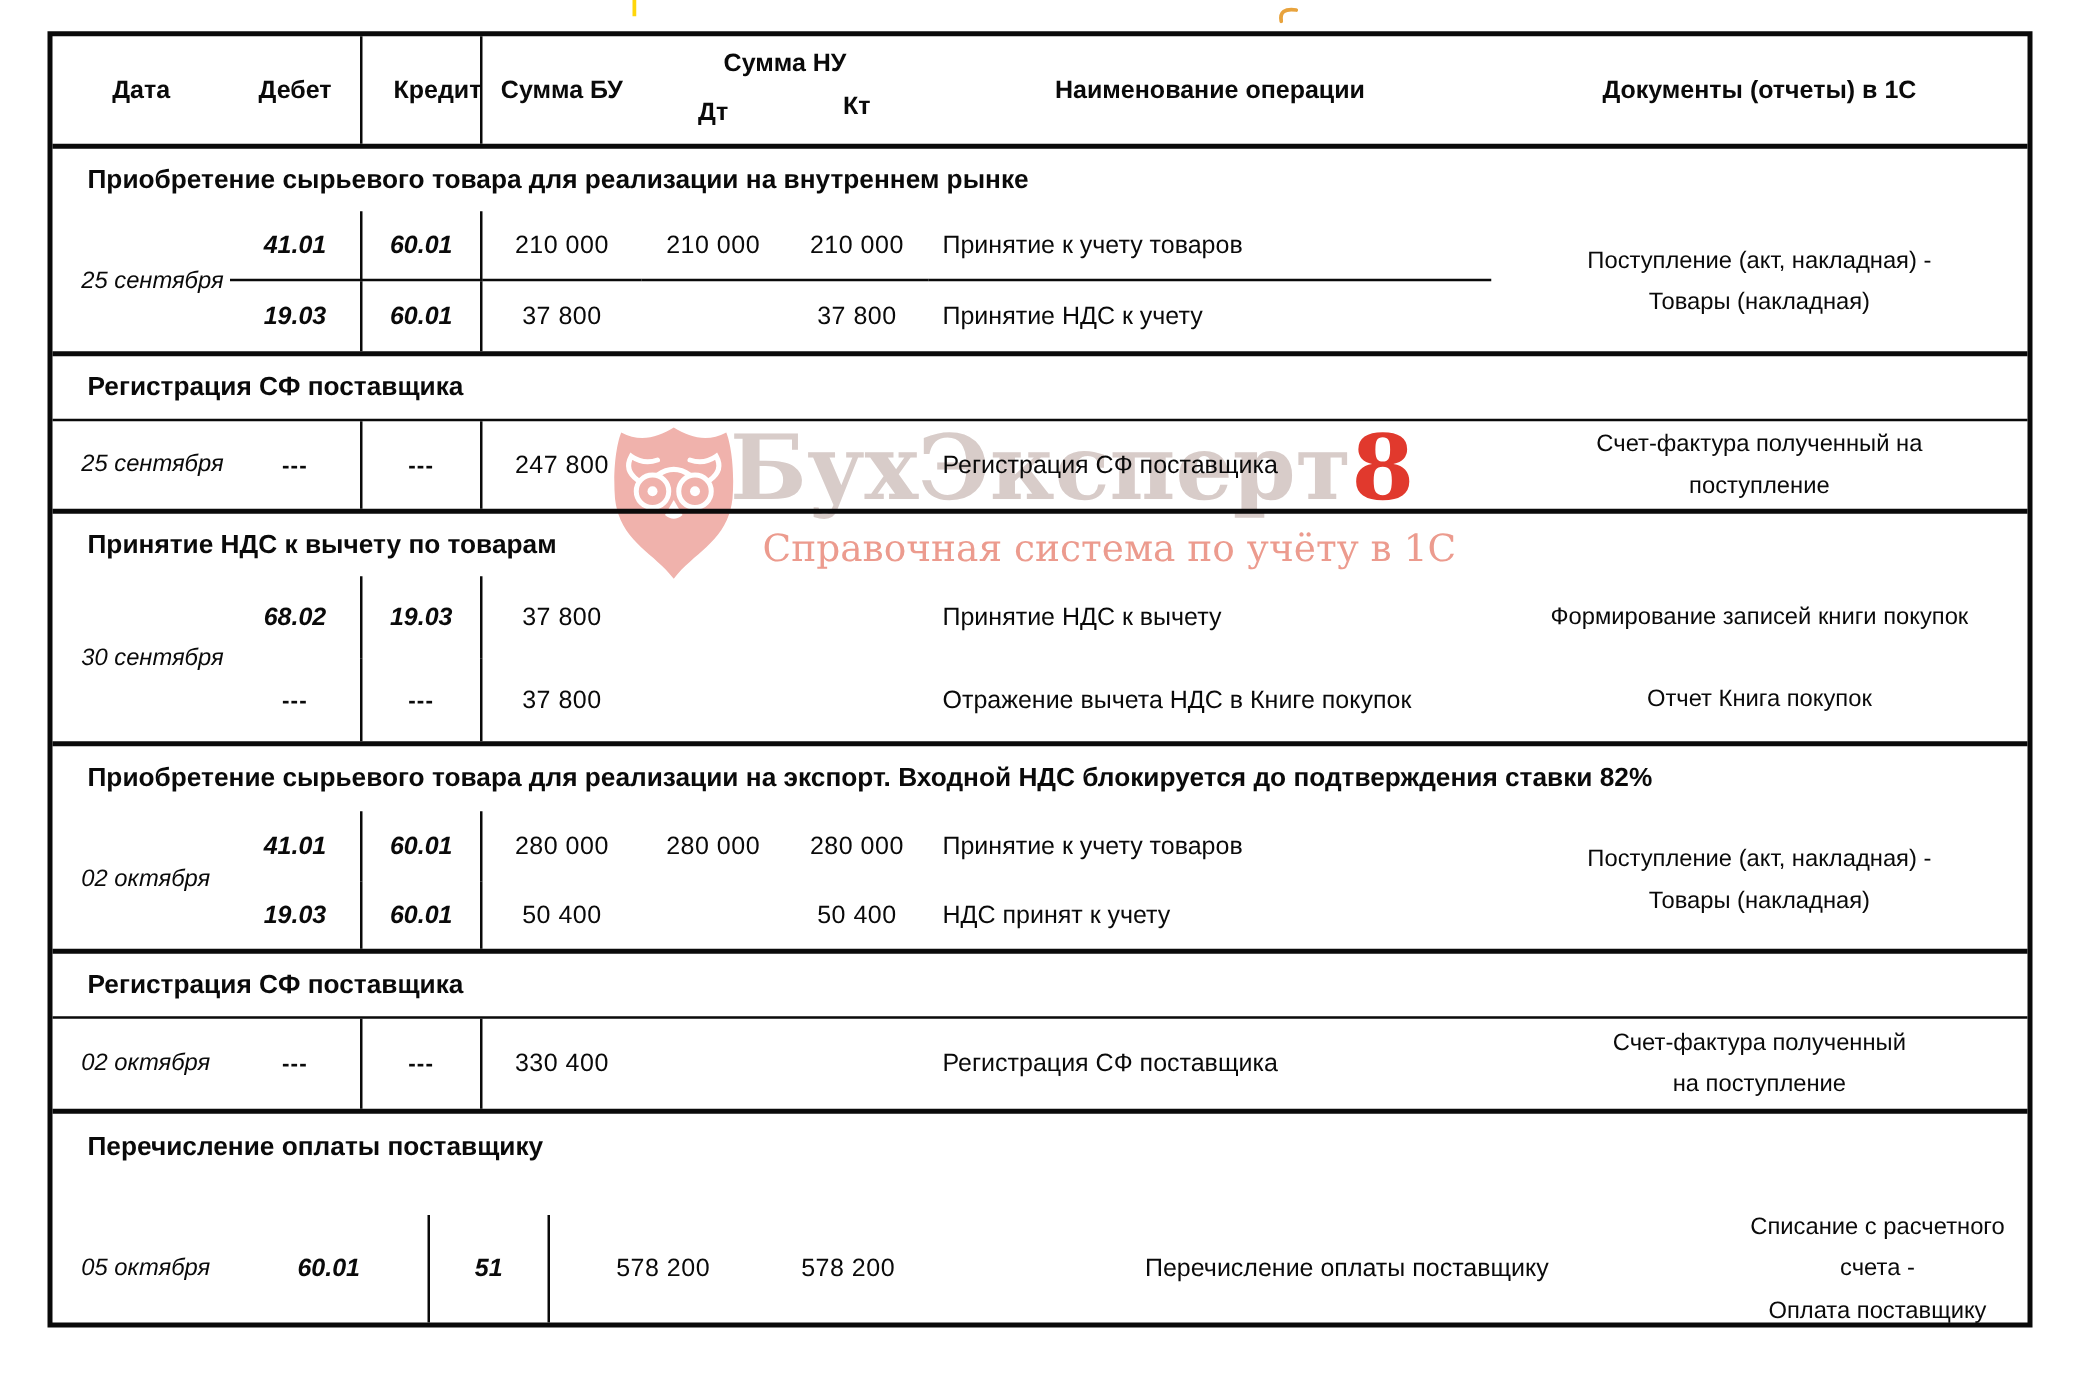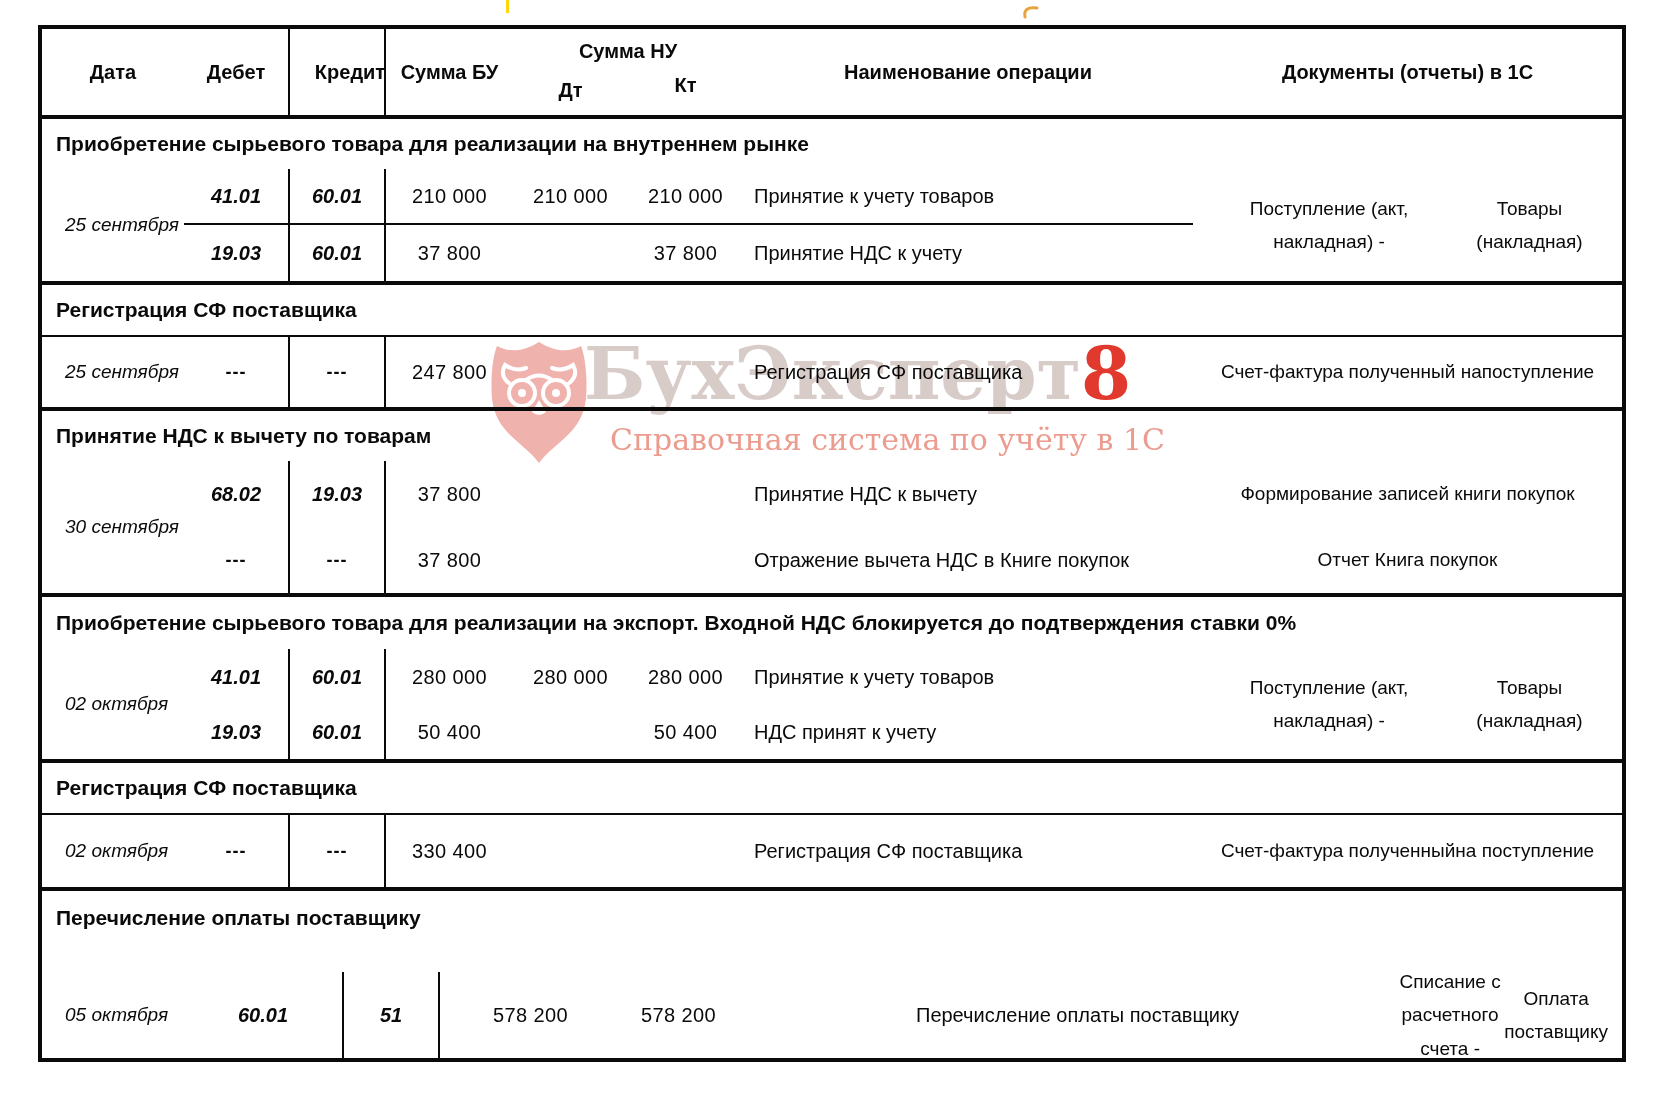--- a/index.html
+++ b/index.html
@@ -70,31 +70,31 @@
   .nu-kt { grid-column: 6; grid-row: 2; display: flex; align-items: center; justify-content: center; padding-bottom: 10px; }
 
   .credit-col { border-left: 2px solid #0a0a0a; border-right: 2px solid #0a0a0a; }
 
   
   .section { border-top: 4px solid #0a0a0a; }
   .section.first { border-top: none; }
   .sec-title {
     grid-column: 1 / -1; grid-row: 1;
     display: flex; align-items: center;
-    padding-left: 14px;
+    padding-left: 28px;
     font-weight: bold; font-size: 21px;
   }
   .sec-title.underlined { border-bottom: 2px solid #0a0a0a; }
 
   .c-date  { display: flex; align-items: center; padding-left: 23px; font-style: italic; font-size: 19px; }
   .c-acct  { display: flex; align-items: center; justify-content: center; font-weight: bold; font-style: italic; font-size: 20px; }
   .c-acct.dash { font-style: normal; letter-spacing: 1px; font-size: 18px; }
   .c-amt   { display: flex; align-items: center; justify-content: center; font-size: 20px; letter-spacing: .4px; }
   .c-op    { display: flex; align-items: center; padding-left: 11px; font-size: 20px; }
-  .c-docs  { display: flex; flex-direction: row; align-items: center; justify-content: center; text-align: center; font-size: 19px; line-height: 1.75; padding: 0 14px; }
+  .c-docs  { display: flex; flex-direction: column; align-items: center; justify-content: center; text-align: center; font-size: 19px; line-height: 1.75; padding: 0 14px; }
   .divb    { border-bottom: 2px solid #0a0a0a; }
 
   
   .sec-1 { grid-template-rows: 50px 56px 56px; }
   .sec-2 { grid-template-rows: 52px 70px; }
   .sec-3 { grid-template-rows: 50px 66px 66px; }
   .sec-4 { grid-template-rows: 52px 56px 54px; }
   .sec-5 { grid-template-rows: 52px 72px; }
   .sec-6 { grid-template-rows: 54px 86px; gap: 27px; }
 
@@ -198,21 +198,21 @@
       <div class="c-amt col4 r3">37 800</div>
       <div class="c-amt col5 r3"></div>
       <div class="c-amt col6 r3"></div>
       <div class="c-op  col7 r3">Отражение вычета НДС в Книге покупок</div>
       <div class="c-docs col8 r3">
         <span>Отчет Книга покупок</span>
       </div>
     </div>
 
     <div class="grid section sec-4">
-      <div class="sec-title">Приобретение сырьевого товара для реализации на экспорт. Входной НДС блокируется до подтверждения ставки 0%</div>
+      <div class="sec-title">Приобретение сырьевого товара для реализации на экспорт. Входной НДС блокируется до подтверждения ставки 82%</div>
       <div class="c-date col1 r23">02 октября</div>
       <div class="c-acct col2 r2">41.01</div>
       <div class="c-acct col3 r2 credit-col">60.01</div>
       <div class="c-amt col4 r2">280 000</div>
       <div class="c-amt col5 r2">280 000</div>
       <div class="c-amt col6 r2">280 000</div>
       <div class="c-op  col7 r2">Принятие к учету товаров</div>
       <div class="c-docs col8 r23">
         <span>Поступление (акт, накладная) -</span>
         <span>Товары (накладная)</span>

